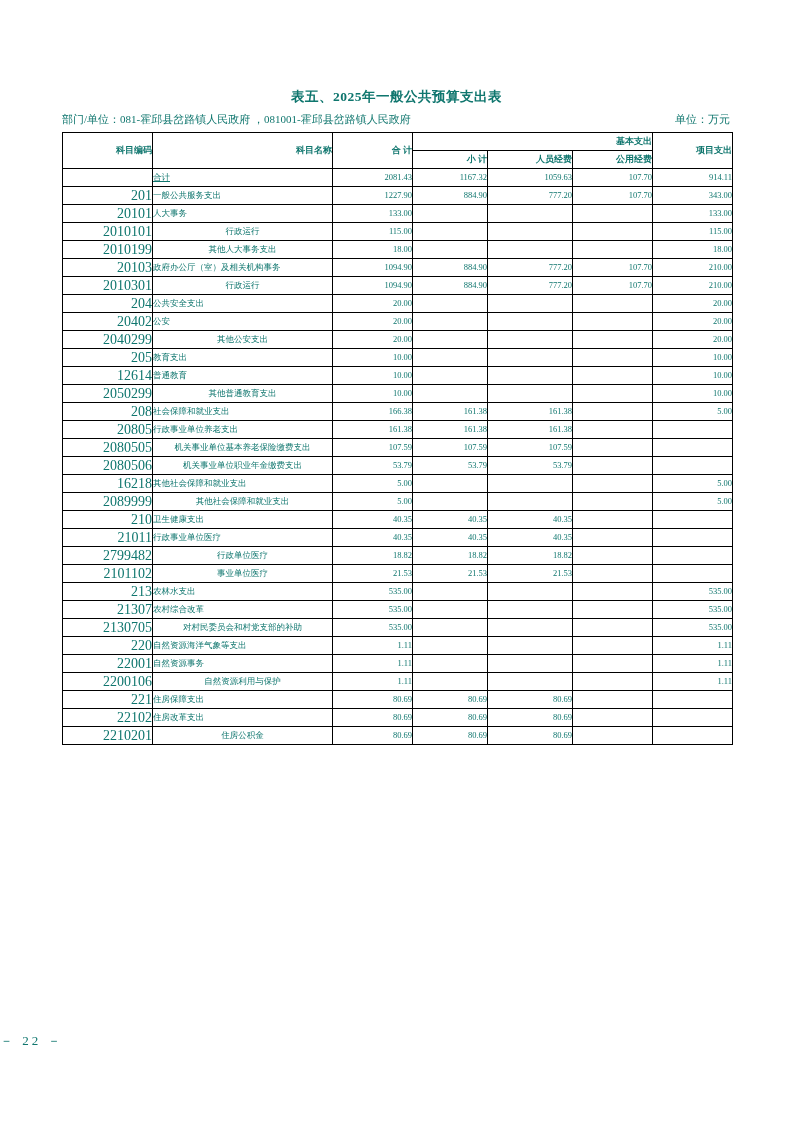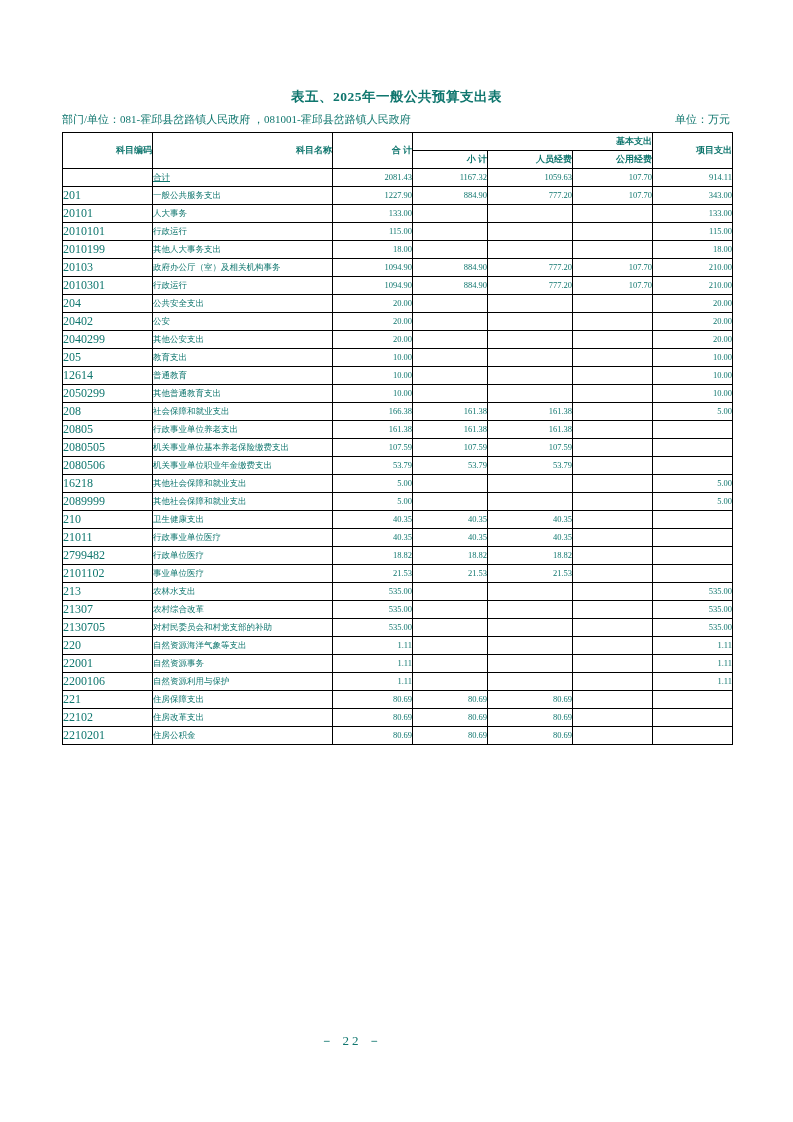--- a/index.html
+++ b/index.html
@@ -60,38 +60,37 @@
     text-align: right;
     font-weight: bold;
     font-size: 9px;
   }
   .num {
     text-align: right;
     padding-right: 6px;
     font-family: "Liberation Serif", "DejaVu Serif", serif;
   }
   .code {
-    text-align: left;
-    font-size: 12px;
+    text-align: right;
+    font-size: 14px;
   }
   .name {
     text-align: left;
   }
   
   .lvl0 { padding-left: 10px; }
   .lvl1 { padding-left: 22px; }
-  .lvl2 { padding-left: 34px; }
+  .lvl2 { padding-left: 34px; text-align: center; }
   .total-name { padding-left: 22px; text-decoration: underline; }
 
   .page-number {
     position: absolute;
     bottom: 72px;
     left: 0;
     width: 704px;
-    text-align: center;
     font-size: 13px;
     letter-spacing: 3px;
   }
 </style>
 </head>
 <body>
 
 <div class="page">
 
   <div class="doc-title">表五、2025年一般公共预算支出表</div>

